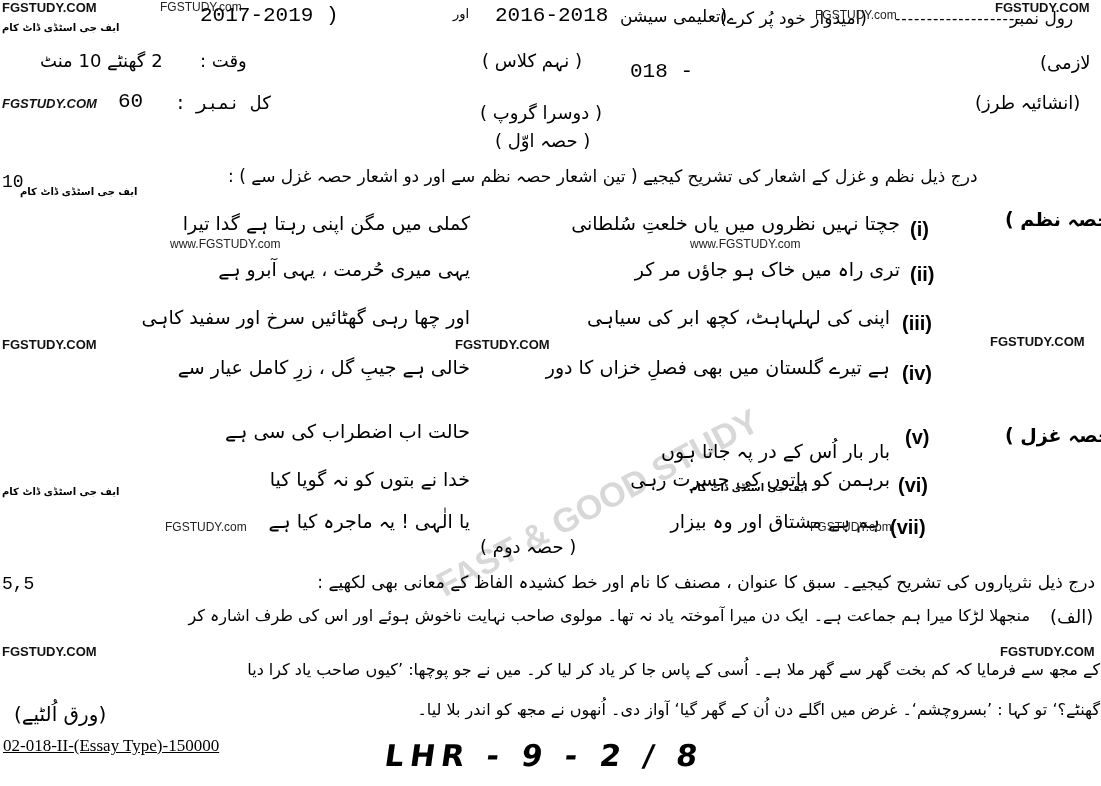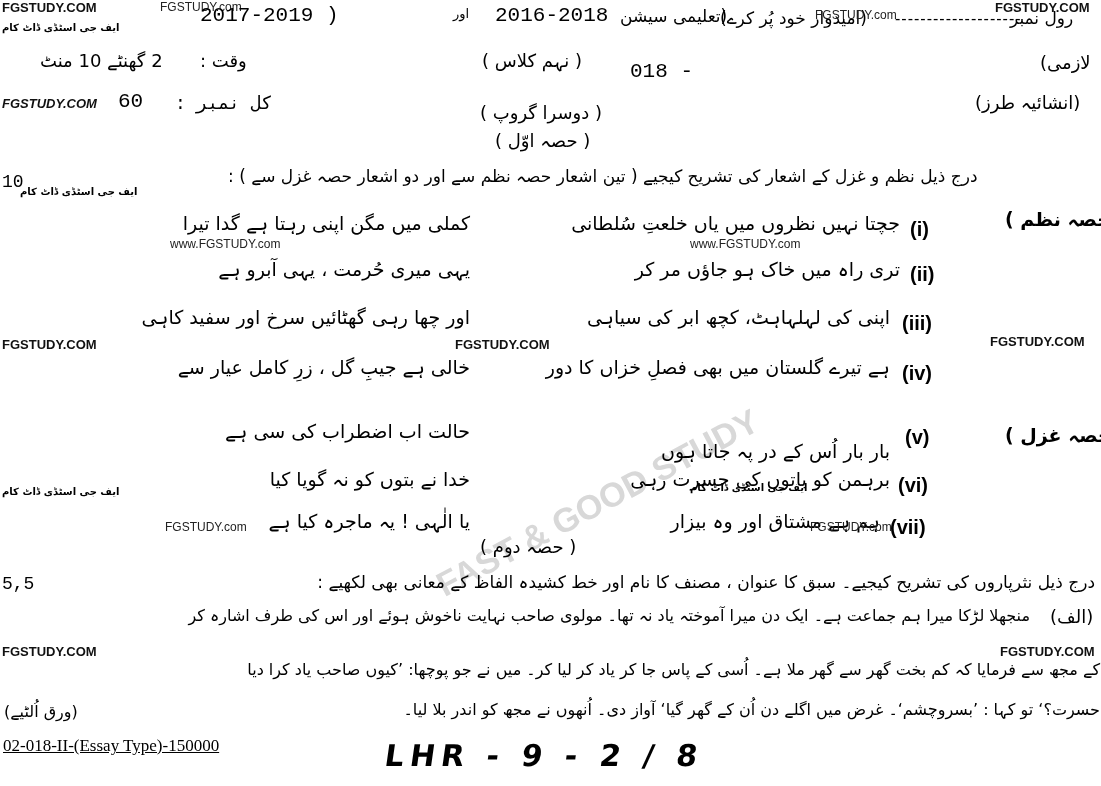--- a/index.html
+++ b/index.html
@@ -114,20 +114,20 @@
 <div class="abs wm-light" style="left:165px; top:520px;">FGSTUDY.com</div>
 <div class="abs wm-light" style="left:810px; top:520px;">FGSTUDY.com</div>
 
 <div class="abs ur" style="left:480px; top:536px; font-size:18px;">( حصہ دوم )</div>
 <div class="abs ur" style="left:160px; top:572px; font-size:17px; width:935px; text-align:right;">درج ذیل نثرپاروں کی تشریح کیجیے۔ سبق کا عنوان ، مصنف کا نام اور خط کشیدہ الفاظ کے معانی بھی لکھیے :</div>
 <div class="abs num" style="left:2px; top:574px; font-size:18px;">5,5</div>
 
 <div class="abs ur" style="left:1050px; top:606px; font-size:18px;">(الف)</div>
 <div class="abs ur" style="left:70px; top:606px; font-size:16px; width:960px; text-align:right;">منجھلا لڑکا میرا ہم جماعت ہے۔ ایک دن میرا آموختہ یاد نہ تھا۔ مولوی صاحب نہایت ناخوش ہوئے اور اس کی طرف اشارہ کر</div>
 <div class="abs ur" style="left:30px; top:660px; font-size:16px; width:1070px; text-align:right;">کے مجھ سے فرمایا کہ کم بخت گھر سے گھر ملا ہے۔ اُسی کے پاس جا کر یاد کر لیا کر۔ میں نے جو پوچھا: ’کیوں صاحب یاد کرا دیا</div>
-<div class="abs ur" style="left:200px; top:700px; font-size:16px; width:900px; text-align:right;">حسرت؟‘ تو کہا : ’بسروچشم‘۔ غرض میں اگلے دن اُن کے گھر گیا‘ آواز دی۔ اُنھوں نے مجھ کو اندر بلا لیا۔</div>
+<div class="abs ur" style="left:200px; top:700px; font-size:16px; width:900px; text-align:right;">گھنٹے؟‘ تو کہا : ’بسروچشم‘۔ غرض میں اگلے دن اُن کے گھر گیا‘ آواز دی۔ اُنھوں نے مجھ کو اندر بلا لیا۔</div>
 
 <div class="abs wm" style="left:2px; top:644px;">FGSTUDY.COM</div>
 <div class="abs wm" style="left:1000px; top:644px;">FGSTUDY.COM</div>
 
-<div class="abs ur" style="left:4px; top:702px; font-size:16px;">(ورق اُلٹیے)</div>
+<div class="abs ur" style="left:14px; top:702px; font-size:20px;">(ورق اُلٹیے)</div>
 <div class="abs code" style="left:3px; top:736px;">02-018-II-(Essay Type)-150000</div>
 <div class="abs hand" style="left:385px; top:738px;">LHR - 9 - 2 / 8</div>
 
 </body></html>

